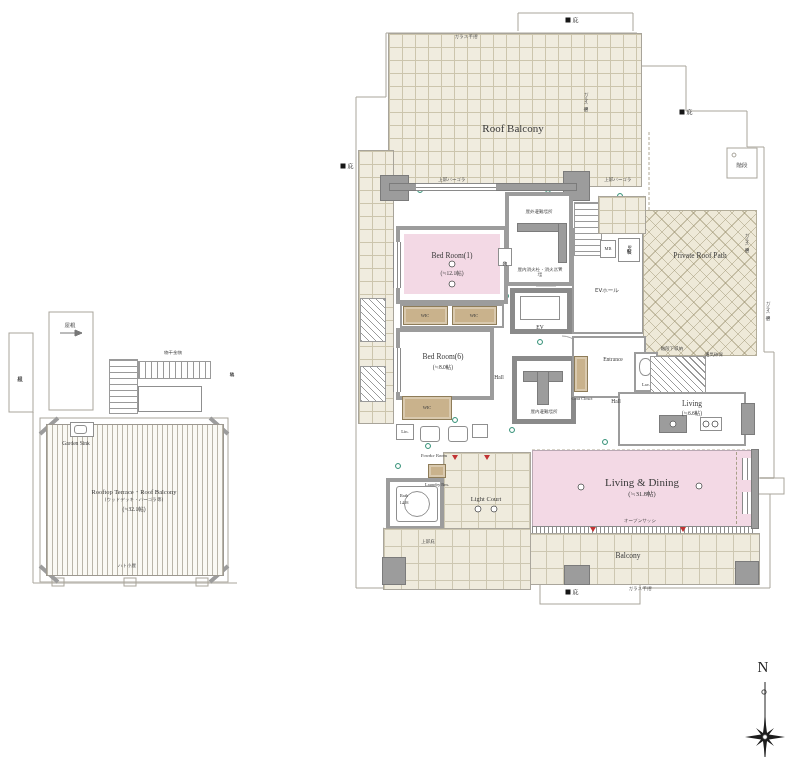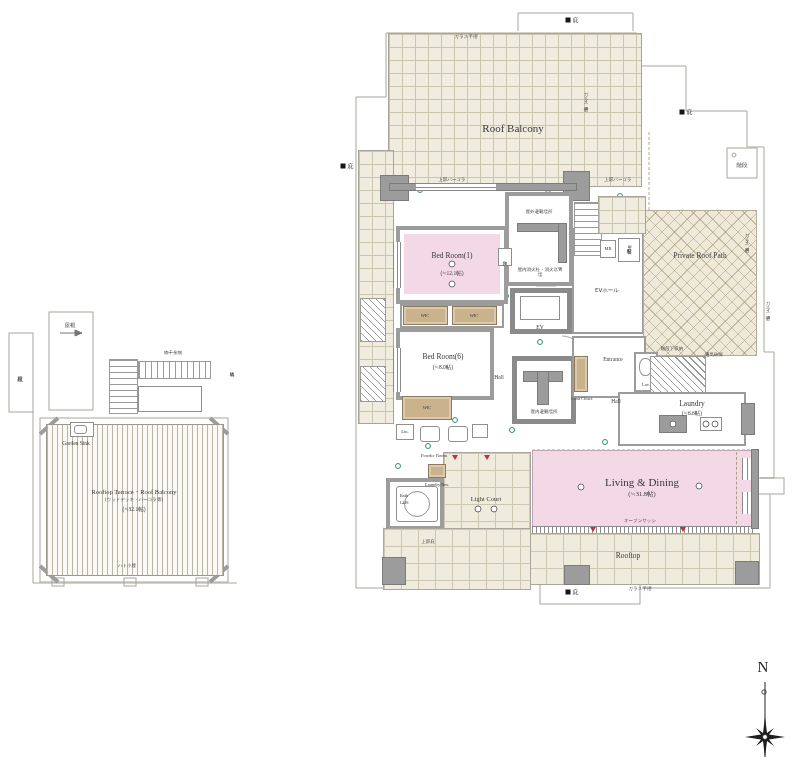--- a/index.html
+++ b/index.html
@@ -273,42 +273,42 @@
   <div class="lab f5" style="left:613px;top:359px;">Entrance</div>
   <div class="lab f5" style="left:616px;top:401px;">Hall</div>
   <div class="abs room2" style="left:634px;top:352px;width:24px;height:40px;"></div>
   <div class="abs fix" style="left:639px;top:358px;width:13px;height:18px;border-radius:45%;"></div>
   <div class="lab f4" style="left:646px;top:385px;">Lav.</div>
   <div class="abs hatch-diag" style="left:650px;top:356px;width:54px;height:40px;"></div>
   <div class="lab jp f4" style="left:672px;top:349px;">階段下収納</div>
   <div class="lab jp f4" style="left:714px;top:355px;">通気確保</div>
 
   <div class="abs room2" style="left:618px;top:392px;width:128px;height:54px;"></div>
-  <div class="lab f7" style="left:692px;top:404px;">Laundry</div>
+  <div class="lab f7" style="left:692px;top:404px;">Living</div>
   <div class="lab f5" style="left:692px;top:413px;">(≒6.6帖)</div>
   <div class="abs wall" style="left:660px;top:416px;width:26px;height:16px;"></div>
   <div class="circ" style="left:673px;top:424px;"></div>
   <div class="abs box" style="left:700px;top:417px;width:22px;height:14px;"></div>
   <div class="circ" style="left:706px;top:424px;"></div>
   <div class="circ" style="left:715px;top:424px;"></div>
   <div class="abs wall" style="left:742px;top:404px;width:12px;height:30px;"></div>
 
   <div class="abs pink" style="left:532px;top:450px;width:222px;height:76px;border:1px solid #b9a8b3;"></div>
   <div class="abs dashv" style="left:736px;top:452px;width:1px;height:72px;"></div>
   <div class="lab f8" style="left:642px;top:482px;">Living &amp; Dining</div>
   <div class="lab f6" style="left:642px;top:494px;">(≒31.8帖)</div>
   <div class="circ" style="left:581px;top:487px;"></div>
   <div class="circ" style="left:699px;top:486px;"></div>
   <div class="abs winv" style="left:742px;top:458px;width:11px;height:22px;"></div>
   <div class="abs winv" style="left:742px;top:492px;width:11px;height:22px;"></div>
   <div class="lab jp f4" style="left:640px;top:521px;">オープンサッシ</div>
   <div class="abs sill" style="left:532px;top:526px;width:222px;height:6px;"></div>
 
   <div class="abs tile-sm" style="left:528px;top:533px;width:230px;height:50px;"></div>
-  <div class="lab f7" style="left:628px;top:556px;">Rooftop</div>
+  <div class="lab f7" style="left:628px;top:556px;">Balcony</div>
   <div class="abs wall" style="left:565px;top:566px;width:24px;height:18px;"></div>
   <div class="abs wall" style="left:736px;top:562px;width:22px;height:22px;"></div>
   <div class="abs wall" style="left:752px;top:450px;width:6px;height:78px;"></div>
 
   <div class="abs tile-sm" style="left:443px;top:452px;width:86px;height:96px;"></div>
   <div class="lab f6" style="left:486px;top:499px;">Light Court</div>
   <div class="circ" style="left:478px;top:509px;"></div>
   <div class="circ" style="left:494px;top:509px;"></div>
 
   <div class="abs room" style="left:386px;top:478px;width:58px;height:52px;"></div>

